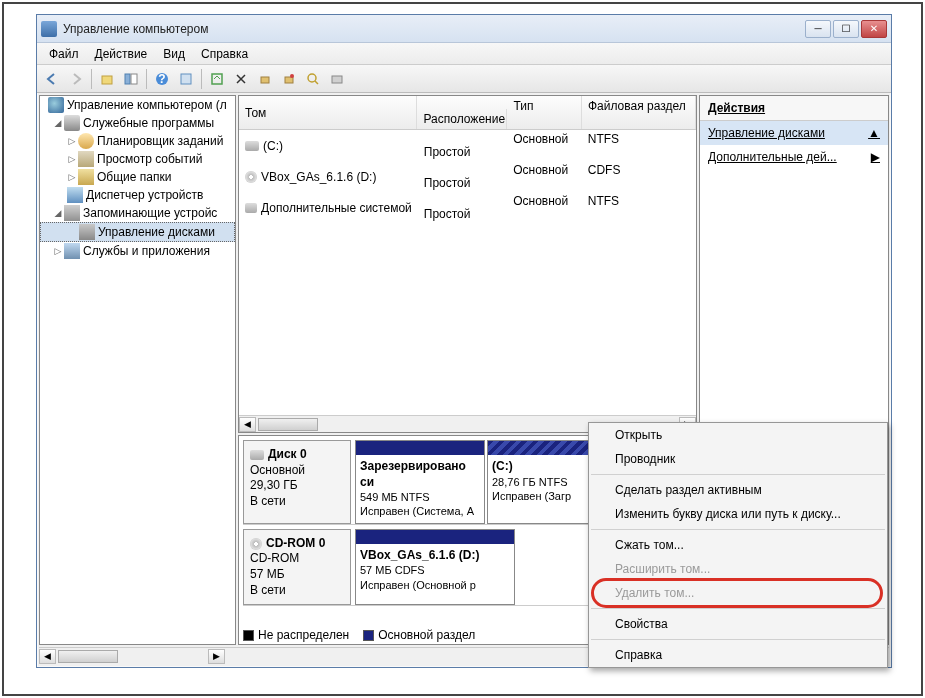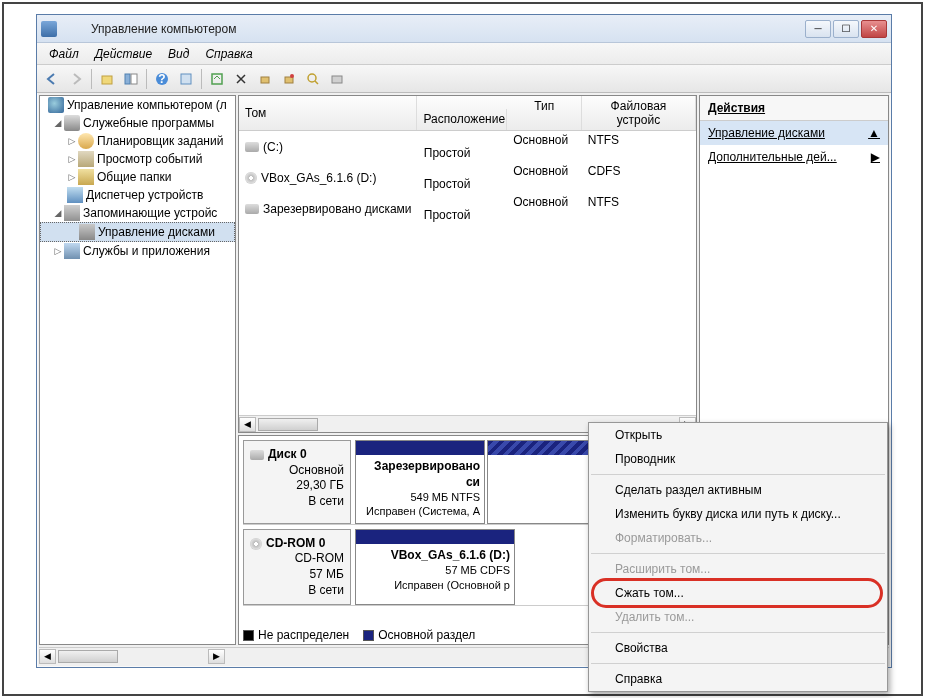--- a/index.html
+++ b/index.html
@@ -6,27 +6,27 @@
 body { background: #fff; width: 925px; height: 698px; overflow: hidden; }
 
 .outer-frame { border: 2px solid #444; width: 921px; height: 694px; margin: 2px; background: #fff; position: relative; }
 
 .window { position: absolute; left: 32px; top: 10px; width: 856px; height: 654px;
   border: 1px solid #5a7ca8; background: #f0f0f0;
   box-shadow: 0 0 0 1px rgba(255,255,255,.6) inset; }
 
 .titlebar { height: 28px; background: linear-gradient(#e8eef7,#d6e2f1); display: flex; align-items: center; padding: 0 4px; border-bottom: 1px solid #b8c6d9; }
 .titlebar .icon { width: 16px; height: 16px; margin-right: 6px; background: linear-gradient(#7aa7d9,#3d6ea8); border-radius: 2px; }
-.titlebar .title { flex: 1; color: #222; margin-left: 28px; }
+.titlebar .title { flex: 1; color: #222; }
 .winbtns { display: flex; gap: 2px; }
 .winbtn { width: 26px; height: 18px; background: linear-gradient(#f5f8fc,#d9e3f0); border: 1px solid #9bb0cc; border-radius: 2px; display: flex; align-items: center; justify-content: center; font-size: 10px; line-height: 1; }
 .winbtn.close { background: linear-gradient(#e89090,#c04545); border-color: #a83838; color: #fff; }
 
 .menubar { height: 22px; background: linear-gradient(#f7f7f7,#ececec); border-bottom: 1px solid #ccc; display: flex; align-items: center; padding: 0 4px; }
-.menubar span { padding: 0 8px; cursor: default; font-style: italic; }
+.menubar span { padding: 0 8px; cursor: default; }
 
 .toolbar { height: 28px; background: linear-gradient(#f7f7f7,#e6e6e6); border-bottom: 1px solid #bbb; display: flex; align-items: center; padding: 0 4px; gap: 2px; }
 .tbtn { width: 22px; height: 22px; display: flex; align-items: center; justify-content: center; border: 1px solid transparent; border-radius: 2px; }
 .tsep { width: 1px; height: 20px; background: #bbb; margin: 0 2px; }
 
 .body-area { display: flex; height: calc(100% - 28px - 22px - 28px - 20px); }
 
 .tree-pane { width: 197px; background: #fff; border: 1px solid #888; margin: 2px 0 2px 2px; overflow: auto; }
 .tree-item { display: flex; align-items: center; padding: 1px 2px; white-space: nowrap; }
 .tree-item.sel { background: #d1e0f0; border: 1px dotted #666; }
@@ -38,39 +38,39 @@
 .ti-event { background: linear-gradient(#e0d8c0,#b8a878); }
 .ti-share { background: linear-gradient(#f0e0a0,#c8a850); }
 .ti-perf { background: conic-gradient(#e05050 0 30%, #50b050 30% 100%); border-radius: 50%; }
 .ti-devmgr { background: linear-gradient(#c0ddf0,#6090c0); }
 .ti-storage { background: linear-gradient(#d0d0d0,#909090); }
 .ti-disk { background: linear-gradient(#c8c8c8,#888); }
 .ti-svc { background: linear-gradient(#c0d8f0,#7090b0); }
 
 .content-pane { flex: 1; display: flex; flex-direction: column; margin: 2px; gap: 2px; min-width: 0; }
 .vol-list { flex: 1; border: 1px solid #888; background: #fff; display: flex; flex-direction: column; min-height: 0; }
-.vol-head { display: flex; background: linear-gradient(#fdfdfd,#ececec); border-bottom: 1px solid #ccc; text-align: center; }
+.vol-head { display: flex; background: linear-gradient(#fdfdfd,#ececec); border-bottom: 1px solid #ccc; }
 .vol-head div { padding: 3px 6px; border-right: 1px solid #ddd; }
 .vol-rows { flex: 1; overflow: hidden; }
 .vol-row { display: flex; padding: 1px 0; }
 .vol-row div { padding: 1px 6px; white-space: nowrap; overflow: hidden; }
 .vol-scroll { height: 17px; background: #f0f0f0; border-top: 1px solid #ccc; display: flex; align-items: center; }
 .vol-scroll .arrow { width: 17px; height: 15px; background: linear-gradient(#fff,#ddd); border: 1px solid #bbb; text-align: center; font-size: 9px; line-height: 13px; }
 .vol-scroll .thumb { width: 60px; height: 13px; background: linear-gradient(#f0f0f0,#d0d0d0); border: 1px solid #aaa; margin-left: 2px; }
 .vol-scroll .track { flex: 1; }
 
 .col-vol { width: 180px; display:flex; align-items:center; gap:4px; }
 .col-loc { width: 90px; margin-top: 13px; }
 .col-type { width: 75px; }
 .col-fs { width: 115px; }
 .disk-icon { width:14px; height:10px; background: linear-gradient(#ddd,#aaa); border-radius:2px; display:inline-block; }
 .cd-icon { width:12px; height:12px; background: radial-gradient(circle,#fff 20%,#bbb 22%,#ddd 60%,#999); border-radius:50%; display:inline-block; }
 
 .disk-graph { height: 210px; border: 1px solid #888; background: #fff; overflow: hidden; position: relative; }
-.disk-row { display: flex; border-bottom: 1px solid #ccc; margin: 4px; text-align: right; }
+.disk-row { display: flex; border-bottom: 1px solid #ccc; margin: 4px; }
 .disk-label { width: 108px; padding: 6px; background: #f4f4f4; border: 1px solid #999; line-height: 1.3; }
 .disk-label .dname { font-weight: bold; display:flex; gap:4px; align-items:center;}
 .disk-parts { flex: 1; display: flex; margin-left: 4px; gap: 2px; }
 .part { border: 1px solid #888; padding: 4px; line-height: 1.3; position: relative; overflow: hidden; }
 .part .phead { height: 14px; background: #1a237e; margin: -4px -4px 4px -4px; }
 .part.hatched .phead { background: repeating-linear-gradient(135deg,#1a237e 0 4px,#3949ab 4px 8px); }
 .part .pname { font-weight: bold; }
 .part .pinfo { font-size: 11px; }
 
 .legend { position:absolute; bottom:2px; left:4px; display:flex; gap:14px; font-size:11px; align-items:center;}
@@ -230,21 +230,21 @@
             <span>Службы и приложения</span>
           </div>
     </div>
 
     <div class="content-pane">
       <div class="vol-list">
         <div class="vol-head">
           <div class="col-vol">Том</div>
           <div class="col-loc">Расположение</div>
           <div class="col-type">Тип</div>
-          <div class="col-fs">Файловая устройс</div>
+          <div class="col-fs">Файловая раздел</div>
         </div>
         <div class="vol-rows">
           <div class="vol-row">
             <div class="col-vol">
                   <span class="disk-icon"></span>
                   <span>(C:)</span>
                 </div>
             <div class="col-loc">Простой</div>
             <div class="col-type">Основной</div>
             <div class="col-fs">NTFS</div>
@@ -254,21 +254,21 @@
                   <span class="cd-icon"></span>
                   <span>VBox_GAs_6.1.6 (D:)</span>
                 </div>
             <div class="col-loc">Простой</div>
             <div class="col-type">Основной</div>
             <div class="col-fs">CDFS</div>
           </div>
           <div class="vol-row">
             <div class="col-vol">
                   <span class="disk-icon"></span>
-                  <span>Зарезервировано дисками</span>
+                  <span>Дополнительные системой</span>
                 </div>
             <div class="col-loc">Простой</div>
             <div class="col-type">Основной</div>
             <div class="col-fs">NTFS</div>
           </div>
         </div>
         <div class="vol-scroll">
           <div class="arrow">◀</div>
           <div class="thumb"></div>
           <div class="track"></div>
@@ -349,24 +349,23 @@
   </div>
 
 </div>
 
 <div class="context-menu">
   <div class="citem">Открыть</div>
   <div class="citem">Проводник</div>
   <div class="csep"></div>
   <div class="citem">Сделать раздел активным</div>
   <div class="citem">Изменить букву диска или путь к диску...</div>
-  <div class="citem disabled">Форматировать...</div>
   <div class="csep"></div>
+  <div class="citem">Сжать том...</div>
   <div class="citem disabled">Расширить том...</div>
-  <div class="citem">Сжать том...</div>
   <div class="citem disabled">Удалить том...</div>
   <div class="csep"></div>
   <div class="citem">Свойства</div>
   <div class="csep"></div>
   <div class="citem">Справка</div>
   <div class="highlight-ring" style="left:2px; top:155px; width:292px; height:30px;"></div>
 </div>
 
 </div>
 

